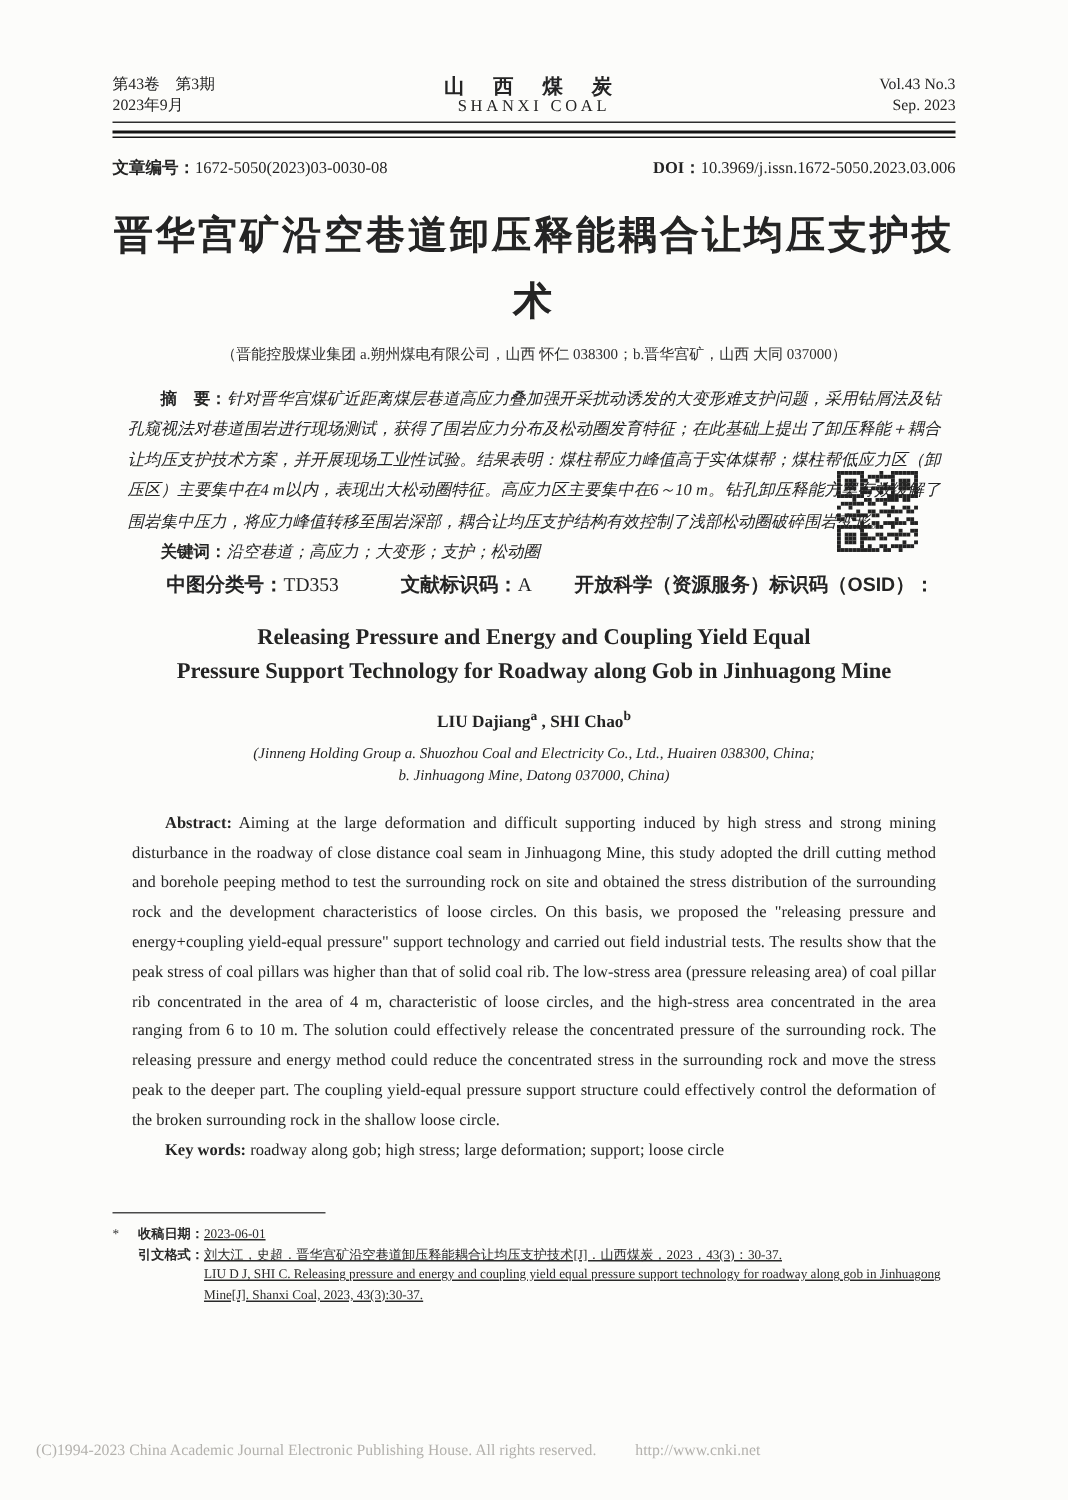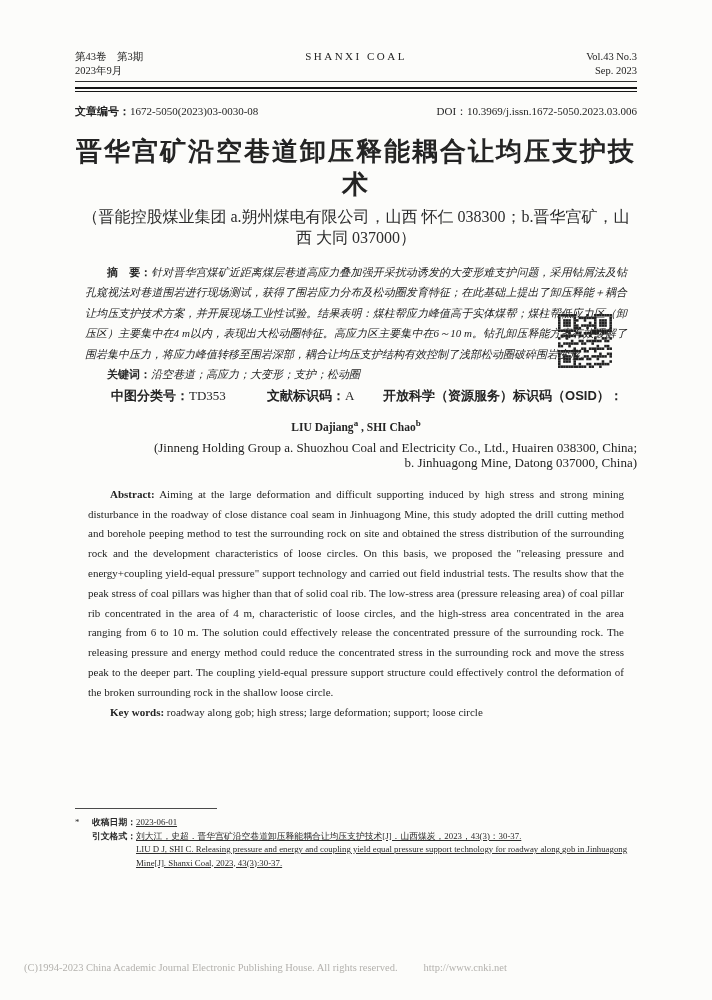--- a/index.html
+++ b/index.html
@@ -16,41 +16,41 @@
   .hdr-center{ flex:1; text-align:center; }
   .hdr-right { width:160px; text-align:right; }
   .journal-cn { font-size:13.5px; font-weight:bold; letter-spacing:8px; line-height:15px; }
   .journal-en { font-size:11px; letter-spacing:2.5px; line-height:13px; }
   .rule-thin  { border-top:1px solid #2e2e2e; margin-top:3px; }
   .rule-double{ margin-top:5px; height:1.5px; border-top:2.5px solid #141414; border-bottom:1px solid #141414; }
 
   
   .meta-row { display:flex; justify-content:space-between; margin-top:12px; font-size:11px; }
   .lbl-sans { font-family:"Liberation Sans", sans-serif; font-weight:bold; }
-  .lbl-serif-b { font-weight:normal; }
-
-  
-  .title-cn { margin-top:16px; text-align:center; font-size:26px; font-weight:bold; letter-spacing:2px; line-height:33px; }
+  .lbl-serif-b { font-weight:bold; }
+
+  
+  .title-cn { margin-top:16px; text-align:center; font-size:26px; font-weight:bold; letter-spacing:2px; line-height:44px; }
   .authors-cn { margin-top:15px; text-align:center; font-size:14px; }
   .authors-cn sup, .authors-en sup { font-size:9px; }
-  .affil-cn { margin-top:6px; text-align:center; font-size:16px; color:#2c2c2c; }
+  .affil-cn { margin-top:6px; text-align:center; font-size:10px; color:#2c2c2c; }
 
   
   .abs-cn { margin-top:13px; padding:0 10px; font-size:11px; line-height:20.5px; text-align:justify; }
   .abs-cn .body-kai { font-style:italic; }
   .abs-cn .first { text-indent:2em; }
   .kw-line { padding:0 10px; font-size:11px; line-height:21px; text-indent:2em; text-align:left; }
   .cls-line { padding:0 10px; font-size:13px; line-height:21px; text-indent:2em; }
   .cls-line .gap1 { margin-left:38px; }
   .cls-line .gap2 { margin-left:26px; }
 
   
   .title-en { margin-top:14px; text-align:center; font-size:15px; font-weight:bold; line-height:23px; }
   .authors-en { margin-top:12px; text-align:center; font-size:11.5px; font-weight:bold; }
-  .affil-en { margin-top:7px; text-align:right; font-size:13px; line-height:15px; }
+  .affil-en { margin-top:7px; text-align:center; font-size:10px; font-style:italic; line-height:15px; }
   .abs-en { margin-top:15px; padding:0 13px; font-size:11px; line-height:19.8px; text-align:justify; }
   .abs-en p { margin:0; text-indent:2em; }
   .abs-en .kw-en { text-align:left; }
   .b { font-weight:bold; }
 
   
   .qr { position:absolute; left:558px; top:314px; width:54px; height:54px; }
 
   
   .footnote { position:absolute; left:75px; right:70px; top:808px; font-size:8.8px; line-height:13.5px; color:#2a2a2a; }
@@ -70,20 +70,21 @@
 <div class="page">
   <div class="content">
 
     <div>
       <div class="hdr-row">
         <div class="hdr-left">
           <div>第43卷　第3期</div>
           <div>2023年9月</div>
         </div>
         <div class="hdr-center">
+          <div class="journal-cn">山 西 煤 炭</div>
           <div class="journal-en">SHANXI COAL</div>
         </div>
         <div class="hdr-right">
           <div>Vol.43  No.3</div>
           <div>Sep.  2023</div>
         </div>
       </div>
       <div class="rule-thin"></div>
       <div class="rule-double"></div>
     </div>
@@ -105,20 +106,24 @@
     </div>
     <div class="kw-line">
       <span class="lbl-sans">关键词：</span><span class="body-kai" style="font-style:italic">沿空巷道；高应力；大变形；支护；松动圈</span>
     </div>
     <div class="cls-line">
       <span class="lbl-sans">中图分类号：</span><span>TD353</span>
       <span class="lbl-sans gap1">文献标识码：</span><span>A</span>
       <span class="lbl-sans gap2">开放科学（资源服务）标识码（OSID）：</span>
     </div>
 
+    <div class="title-en">
+      <div>Releasing Pressure and Energy and Coupling Yield Equal</div>
+      <div>Pressure Support Technology for Roadway along Gob in Jinhuagong Mine</div>
+    </div>
     <div class="authors-en">
       <span>LIU Dajiang</span><sup>a</sup><span> , </span><span>SHI Chao</span><sup>b</sup>
     </div>
     <div class="affil-en">
       <div>(Jinneng Holding Group a. Shuozhou Coal and Electricity Co., Ltd., Huairen 038300, China;</div>
       <div>b. Jinhuagong Mine, Datong 037000, China)</div>
     </div>
 
     <div class="abs-en">
       <p><span class="b">Abstract:</span> <span>Aiming at the large deformation and difficult supporting induced by high stress and strong mining disturbance in the roadway of close distance coal seam in Jinhuagong Mine, this study adopted the drill cutting method and borehole peeping method to test the surrounding rock on site and obtained the stress distribution of the surrounding rock and the development characteristics of loose circles. On this basis, we proposed the "releasing pressure and energy+coupling yield-equal pressure" support technology and carried out field industrial tests. The results show that the peak stress of coal pillars was higher than that of solid coal rib. The low-stress area (pressure releasing area) of coal pillar rib concentrated in the area of 4 m, characteristic of loose circles, and the high-stress area concentrated in the area ranging from 6 to 10 m. The solution could effectively release the concentrated pressure of the surrounding rock. The releasing pressure and energy method could reduce the concentrated stress in the surrounding rock and move the stress peak to the deeper part. The coupling yield-equal pressure support structure could effectively control the deformation of the broken surrounding rock in the shallow loose circle.</span></p>

